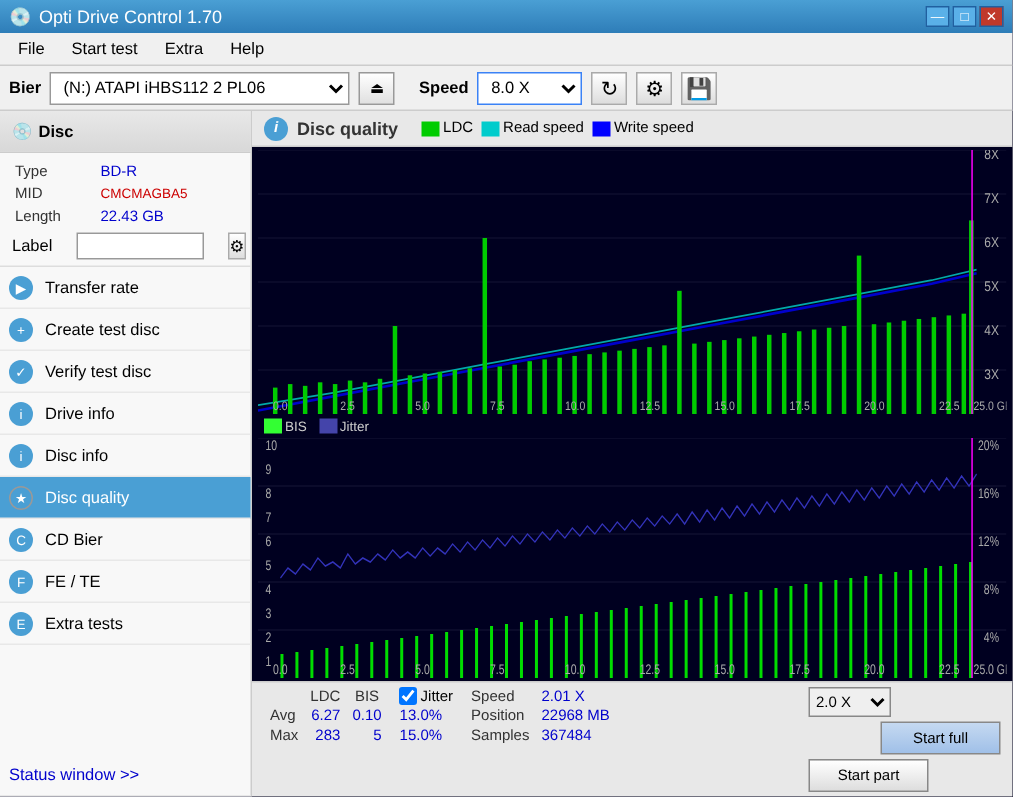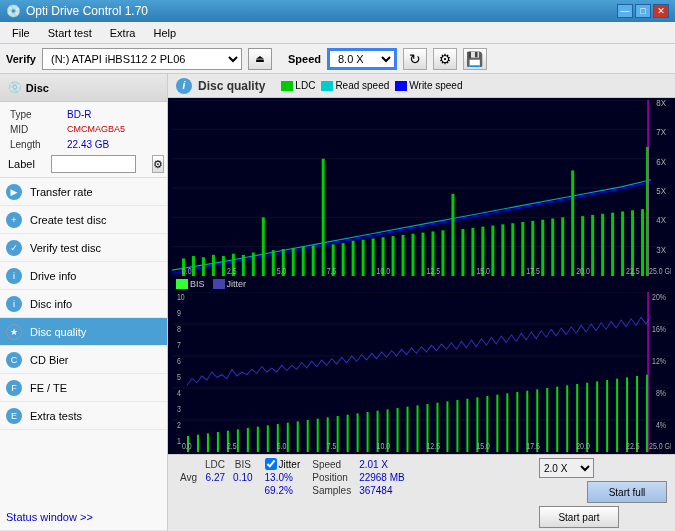--- a/index.html
+++ b/index.html
@@ -69,21 +69,21 @@
       background: linear-gradient(to bottom, #fff, #e0e0e0);
       border: 1px solid #999;
       cursor: pointer;
       display: flex; align-items: center; justify-content: center;
       font-size: 10px;
     }
     .speed-label { font-size: 11px; font-weight: bold; margin-left: 10px; }
     .speed-select {
       height: 22px;
       font-size: 11px;
-      border: 3px solid #3b82f6;
+      border: 1px solid #3b82f6;
       background: white;
       padding: 0 4px;
       width: 70px;
     }
     .icon-btn {
       width: 24px; height: 22px;
       background: linear-gradient(to bottom, #fff, #ddd);
       border: 1px solid #aaa;
       cursor: pointer;
       display: flex; align-items: center; justify-content: center;
@@ -271,21 +271,21 @@
 </div>
 
 <div class="menu-bar">
   <span class="menu-item">File</span>
   <span class="menu-item">Start test</span>
   <span class="menu-item">Extra</span>
   <span class="menu-item">Help</span>
 </div>
 
 <div class="drive-bar">
-  <span class="drive-label">Verify</span>
+  <span class="drive-label">Bier</span>
   <select class="drive-select">
     <option>(N:)  ATAPI iHBS112  2 PL06</option>
   </select>
   <button class="eject-btn">⏏</button>
   <span class="speed-label">Speed</span>
   <select class="speed-select">
     <option>8.0 X</option>
   </select>
   <button class="icon-btn">↻</button>
   <button class="icon-btn">⚙</button>
@@ -594,30 +594,35 @@
             <tr>
           <td class="label"></td>
           <td class="label">LDC</td>
           <td class="label">BIS</td>
         </tr>
         <tr>
           <td class="row-label">Avg</td>
           <td class="value">6.27</td>
           <td class="value">0.10</td>
         </tr>
+        <tr>
+          <td class="row-label">Max</td>
+          <td class="value">283</td>
+          <td class="value">5</td>
+        </tr>
       </tbody>
         </table>
 
       <div style="display:flex;flex-direction:column;align-items:flex-start;gap:2px;">
         <div class="jitter-check">
           <input type="checkbox" checked="" style="width: 12px; height: 12px;">
           <span>Jitter</span>
         </div>
         <div style="font-size:10px;color:#0000cc;text-align:right;">13.0%</div>
-        <div style="font-size:10px;color:#0000cc;text-align:right;">69.2%</div>
+        <div style="font-size:10px;color:#0000cc;text-align:right;">15.0%</div>
         <div style="font-size:10px;"></div>
       </div>
 
       <div class="speed-pos">
         <table>
           <tbody>
               <tr>
             <td class="label">Speed</td>
             <td class="value" style="color:#0000cc;">2.01 X</td>
           </tr>

